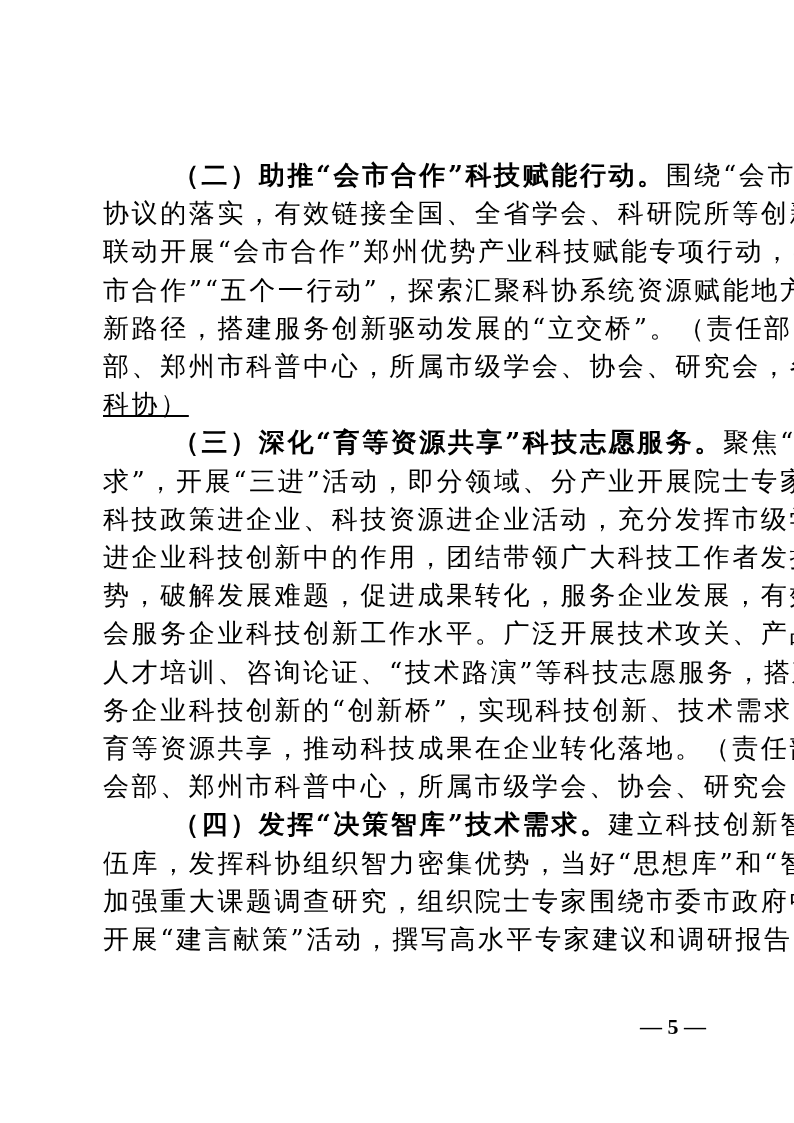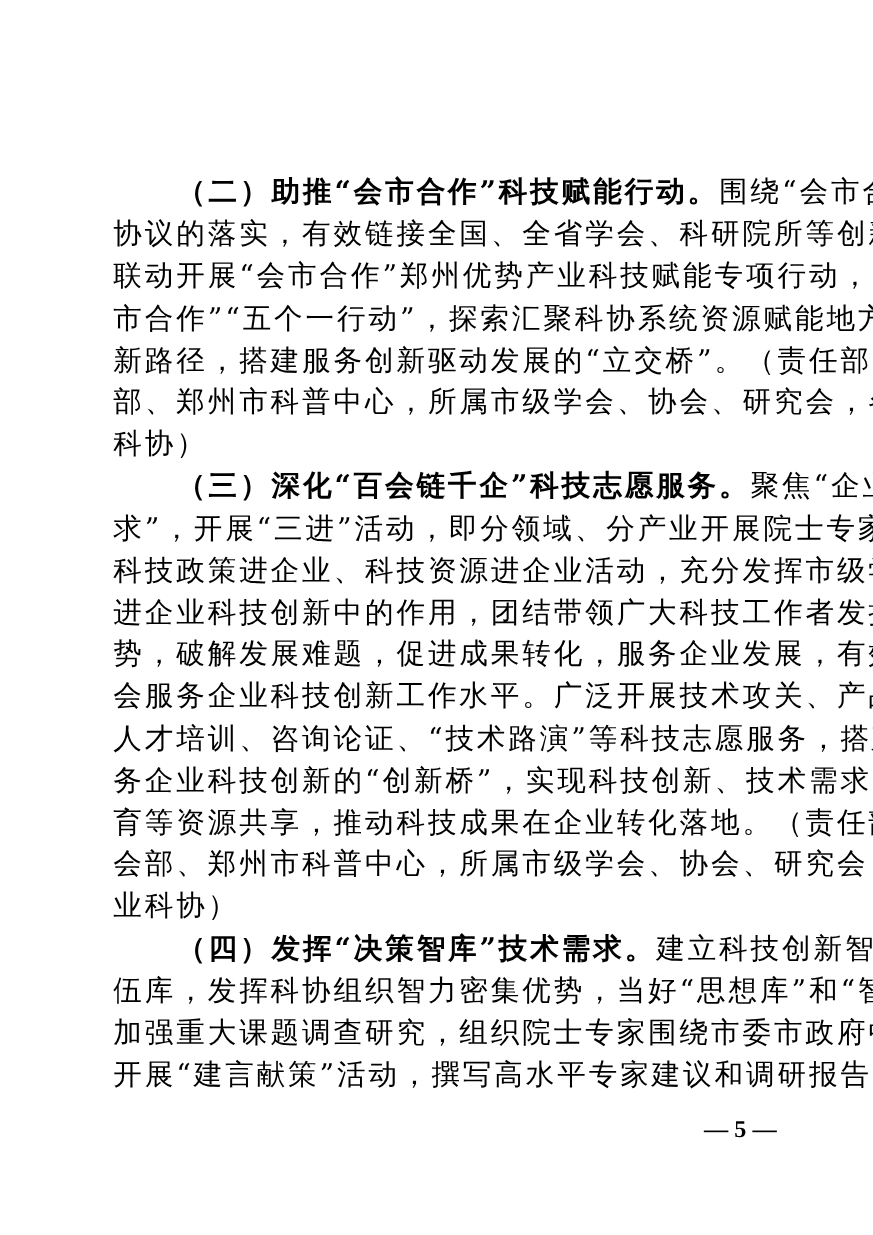--- a/index.html
+++ b/index.html
@@ -6,23 +6,23 @@
   body { width: 794px; height: 1123px; position: relative; overflow: hidden; }
   .page { position: absolute; left: 0; top: 0; width: 794px; height: 1123px; background: #fff; }
   .content {
     position: absolute; left: 103px; top: 156px; width: 592px;
     font-family: "DejaVu Serif", "Liberation Serif", serif;
     color: #000; font-size: 26px; line-height: 38.2px;
     letter-spacing: 2.6px;
     text-align: justify;
   }
   .line { display: block; white-space: nowrap; text-align: justify; text-align-last: justify; }
-  .line.last { text-align-last: left; }
+  .line.last { text-align-last: left; text-decoration: underline; }
   .line.indent { padding-left: 58px; }
-  .lead { font-weight: bold; }
+  .lead { font-weight: bold; margin-left: 12px; }
   .page-number {
     position: absolute; left: 640px; top: 1014px;
     font-family: "Liberation Serif", serif; font-size: 22px; font-weight: bold; color: #000;
   }
 </style>
 </head>
 <body>
 
 <div class="page">
   <div class="content">
@@ -31,31 +31,30 @@
       <span class="line indent"><span class="lead">（二）助推“会市合作”科技赋能行动。</span><span>围绕“会市合作”战略</span></span>
       <span class="line">协议的落实，有效链接全国、全省学会、科研院所等创新资源，</span>
       <span class="line">联动开展“会市合作”郑州优势产业科技赋能专项行动，实施“会</span>
       <span class="line">市合作”“五个一行动”，探索汇聚科协系统资源赋能地方发展的</span>
       <span class="line">新路径，搭建服务创新驱动发展的“立交桥”。（责任部门：学会</span>
       <span class="line">部、郑州市科普中心，所属市级学会、协会、研究会，各企事业</span>
       <span class="line last">科协）</span>
     </div>
 
     <div class="para-block">
-      <span class="line indent"><span class="lead">（三）深化“百会链千企”科技志愿服务。</span><span>聚焦“企业科技需</span></span>
+      <span class="line indent"><span class="lead">（三）深化“育等资源共享”科技志愿服务。</span><span>聚焦“企业科技需</span></span>
       <span class="line">求”，开展“三进”活动，即分领域、分产业开展院士专家进企业、</span>
       <span class="line">科技政策进企业、科技资源进企业活动，充分发挥市级学会在促</span>
       <span class="line">进企业科技创新中的作用，团结带领广大科技工作者发挥专业优</span>
       <span class="line">势，破解发展难题，促进成果转化，服务企业发展，有效提升学</span>
       <span class="line">会服务企业科技创新工作水平。广泛开展技术攻关、产品开发、</span>
       <span class="line">人才培训、咨询论证、“技术路演”等科技志愿服务，搭建学会服</span>
       <span class="line">务企业科技创新的“创新桥”，实现科技创新、技术需求、人才培</span>
       <span class="line">育等资源共享，推动科技成果在企业转化落地。（责任部门：学</span>
       <span class="line">会部、郑州市科普中心，所属市级学会、协会、研究会，各企事</span>
-      <span class="line last">业科协）</span>
     </div>
 
     <div class="para-block">
       <span class="line indent"><span class="lead">（四）发挥“决策智库”技术需求。</span><span>建立科技创新智库专家队</span></span>
       <span class="line">伍库，发挥科协组织智力密集优势，当好“思想库”和“智囊团”。</span>
       <span class="line">加强重大课题调查研究，组织院士专家围绕市委市政府中心工作</span>
       <span class="line">开展“建言献策”活动，撰写高水平专家建议和调研报告，为市委</span>
     </div>
 
   </div>

